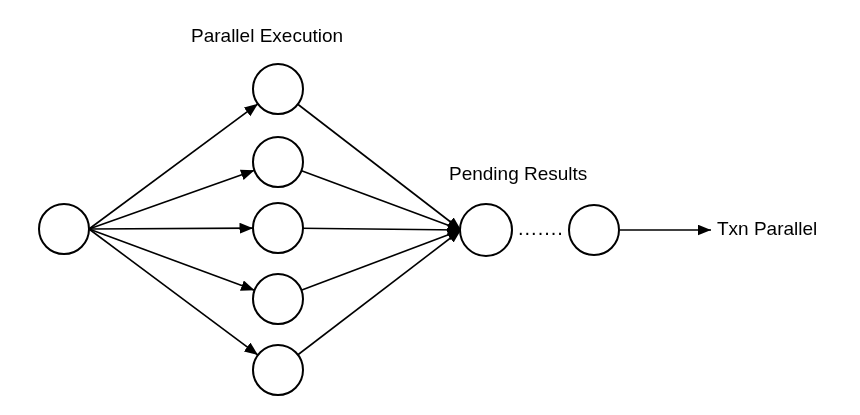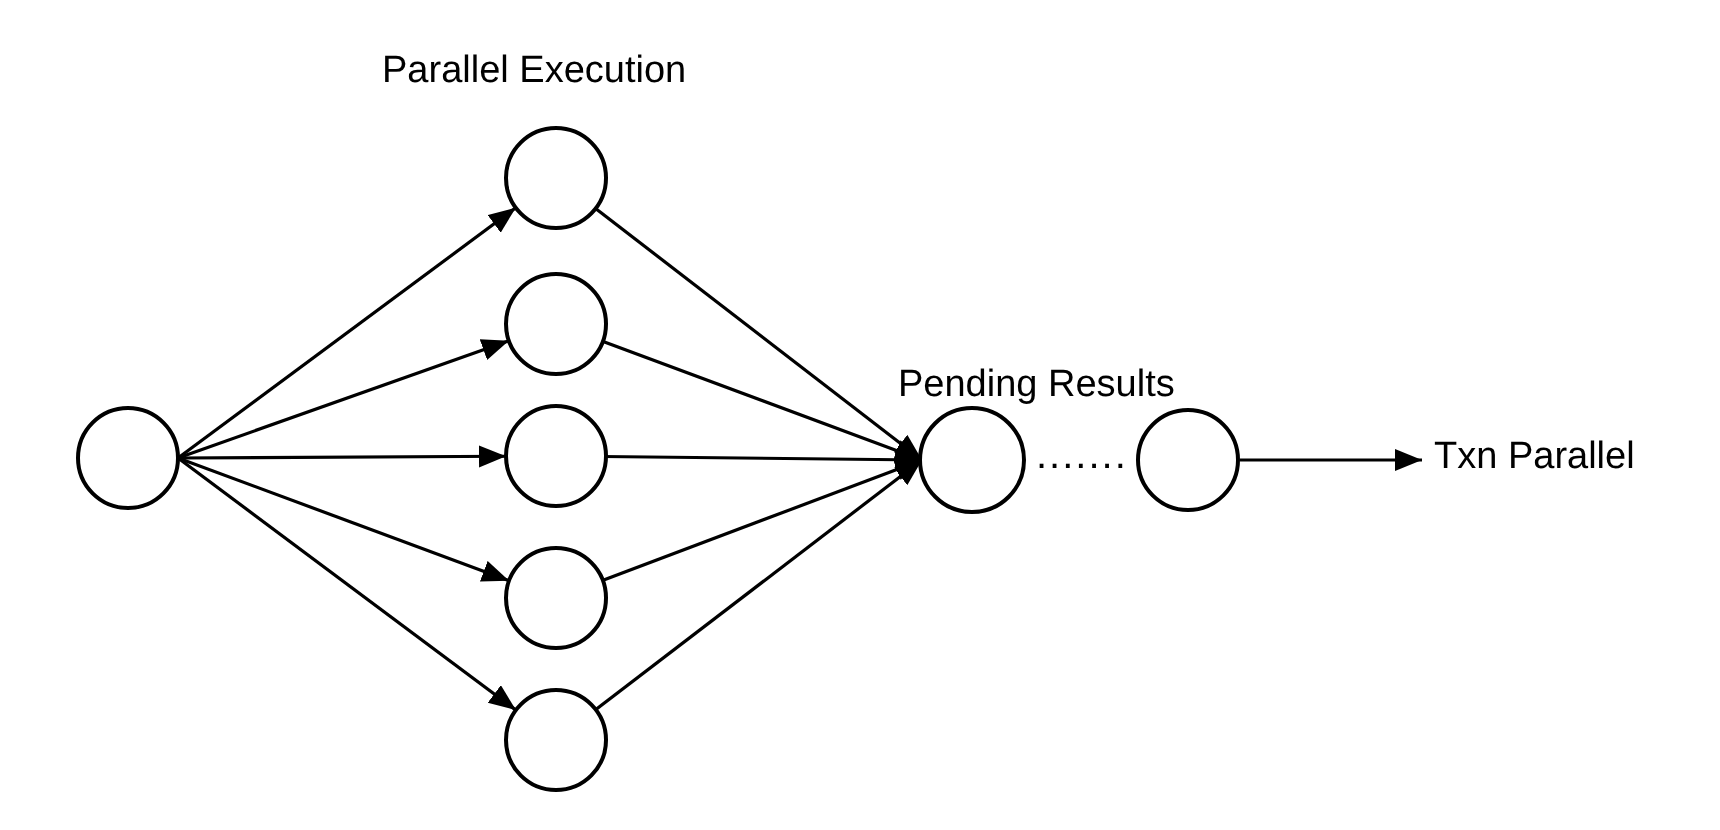--- a/index.html
+++ b/index.html
@@ -65,18 +65,18 @@
         <circle cx="278" cy="228" r="25" fill="#ffffff" stroke="#000000" stroke-width="2"></circle>
         <circle cx="278" cy="299" r="25" fill="#ffffff" stroke="#000000" stroke-width="2"></circle>
         <circle cx="278" cy="370" r="25" fill="#ffffff" stroke="#000000" stroke-width="2"></circle>
         <circle cx="486" cy="230" r="26" fill="#ffffff" stroke="#000000" stroke-width="2"></circle>
         <circle cx="594" cy="230" r="25" fill="#ffffff" stroke="#000000" stroke-width="2"></circle>
       </g>
   </svg>
 
   <div class="dlabel" style="left:191px; top:25px;">Parallel Execution</div>
 
-  <div class="dlabel" style="left:449px; top:182px;">Pending Results</div>
+  <div class="dlabel" style="left:449px; top:163px;">Pending Results</div>
 
   <div class="dlabel" style="left:717px; top:218px;">Txn Parallel</div>
 
   <div class="dlabel dots" style="left:518px; top:217px;">.......</div>
 </div>
 
 </body></html>

